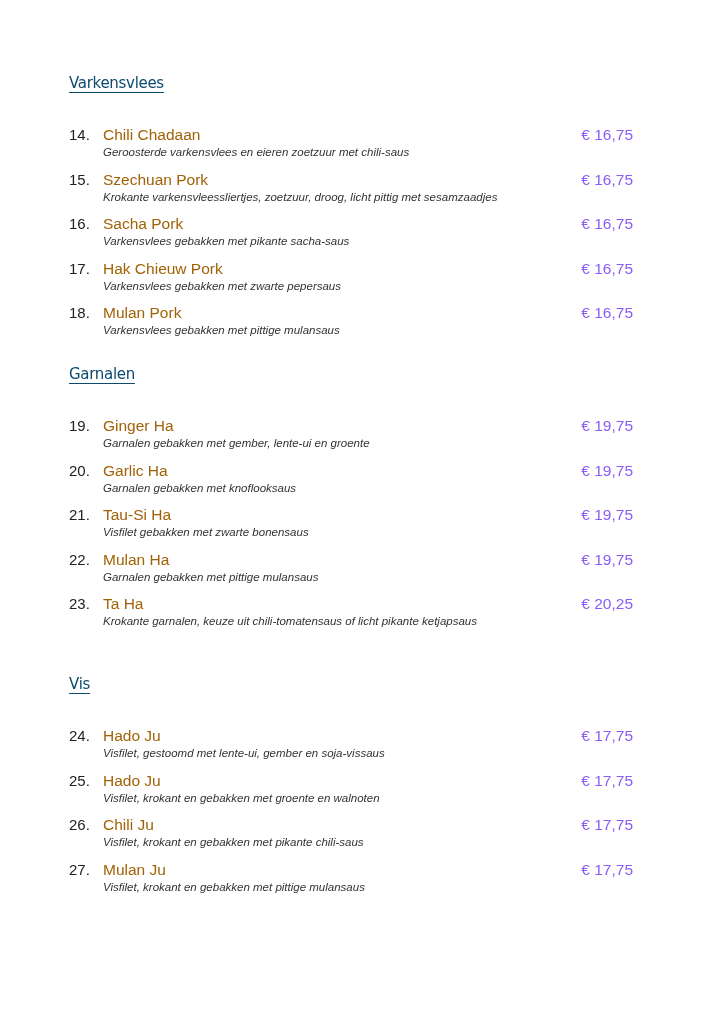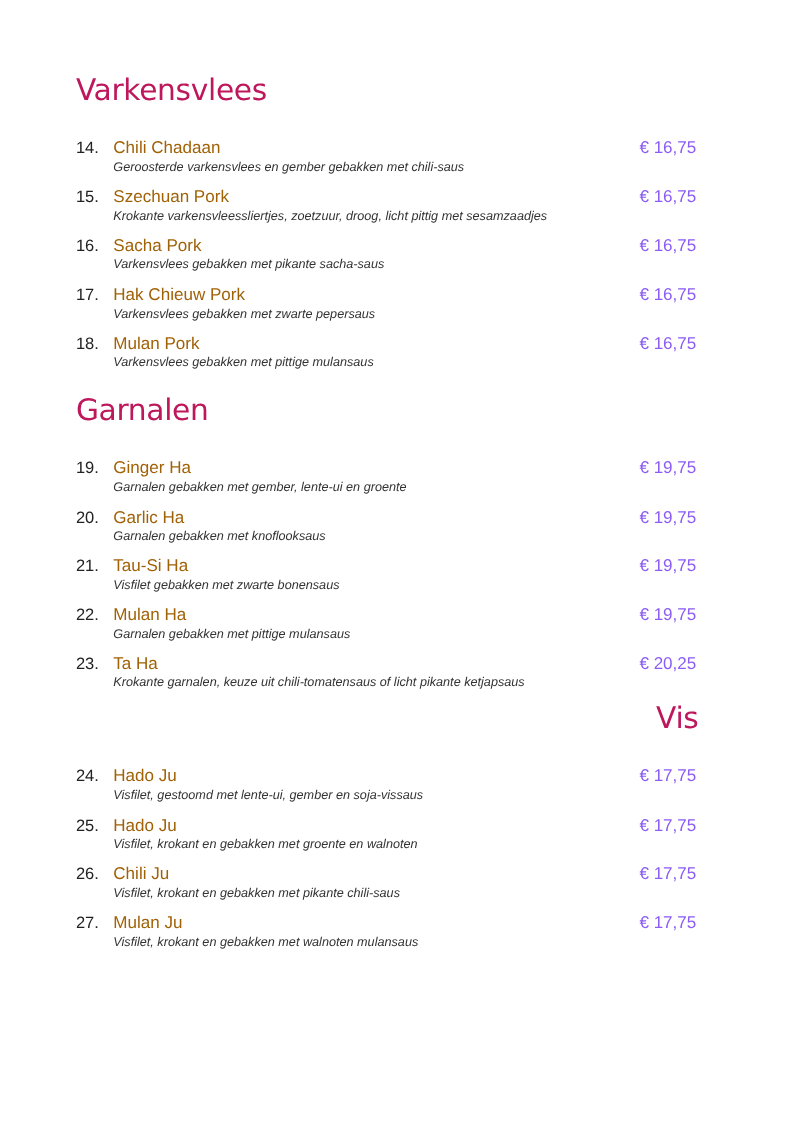--- a/index.html
+++ b/index.html
@@ -1,21 +1,21 @@
 <!DOCTYPE html>
 <html><head>
 <meta charset="utf-8">
 <style>
   html, body { margin: 0; padding: 0; background: #ffffff; }
   body { width: 724px; height: 1024px; position: relative; overflow: hidden;
          font-family: "DejaVu Sans", sans-serif; color: #1a1a1a; }
   .section { position: absolute; left: 69px; width: 566px; }
-  .section-title { font-family: "DejaVu Sans", sans-serif; font-size: 27px; font-weight: normal;
-                   letter-spacing: -0.3px; color: #be185d;
-                   text-decoration-thickness: 1px;
+  .section-title { font-family: "DejaVu Sans", sans-serif; font-size: 15px; font-weight: normal;
+                   letter-spacing: -0.3px; color: #0c4a6e;
+                   text-decoration: underline; text-decoration-thickness: 1px;
                    text-underline-offset: 4px; margin: 0; height: 28px; line-height: 28px; }
   .items { position: relative; margin-top: 28px; }
   .item { position: relative; height: 44.6px; }
   .num { position: absolute; left: 0; top: 0; font-size: 15px; line-height: 20px;
          font-family: "Liberation Sans", sans-serif; color: #222; }
   .name { position: absolute; left: 34px; top: 0; font-size: 15.5px; line-height: 20px;
           font-family: "Liberation Sans", sans-serif; color: #a16207; }
   .desc { position: absolute; left: 34px; top: 20px; font-size: 11.5px; line-height: 15px;
           font-style: italic; font-family: "Liberation Sans", sans-serif; color: #333; }
   .price { position: absolute; right: 2px; top: 0; font-size: 15.5px; line-height: 20px;
@@ -23,21 +23,21 @@
 </style>
 </head>
 <body>
 
 <div class="section" style="top:69px;">
   <h2 class="section-title">Varkensvlees</h2>
   <div class="items">
     <div class="item">
       <span class="num">14.</span>
       <span class="name">Chili Chadaan</span>
-      <span class="desc">Geroosterde varkensvlees en gember gebakken met chili-saus</span>
+      <span class="desc">Geroosterde varkensvlees en eieren zoetzuur met chili-saus</span>
       <span class="price">€ 16,75</span>
     </div>
     <div class="item">
       <span class="num">15.</span>
       <span class="name">Szechuan Pork</span>
       <span class="desc">Krokante varkensvleessliertjes, zoetzuur,  droog, licht pittig met sesamzaadjes</span>
       <span class="price">€ 16,75</span>
     </div>
     <div class="item">
       <span class="num">16.</span>
@@ -89,21 +89,21 @@
     </div>
     <div class="item">
       <span class="num">23.</span>
       <span class="name">Ta Ha</span>
       <span class="desc">Krokante garnalen, keuze uit chili-tomatensaus of licht pikante ketjapsaus</span>
       <span class="price">€ 20,25</span>
     </div>
   </div>
 </div>
 
-<div class="section" style="top:640px;text-align:right;">
+<div class="section" style="top:670px;">
   <h2 class="section-title">Vis</h2>
   <div class="items">
     <div class="item">
       <span class="num">24.</span>
       <span class="name">Hado Ju</span>
       <span class="desc">Visfilet,  gestoomd met lente-ui, gember en  soja-vissaus</span>
       <span class="price">€ 17,75</span>
     </div>
     <div class="item">
       <span class="num">25.</span>
@@ -113,17 +113,17 @@
     </div>
     <div class="item">
       <span class="num">26.</span>
       <span class="name">Chili Ju</span>
       <span class="desc">Visfilet, krokant en gebakken met pikante chili-saus</span>
       <span class="price">€ 17,75</span>
     </div>
     <div class="item">
       <span class="num">27.</span>
       <span class="name">Mulan Ju</span>
-      <span class="desc">Visfilet, krokant en gebakken met walnoten mulansaus</span>
+      <span class="desc">Visfilet, krokant en gebakken met pittige mulansaus</span>
       <span class="price">€ 17,75</span>
     </div>
   </div>
 </div>
 
 </body></html>

